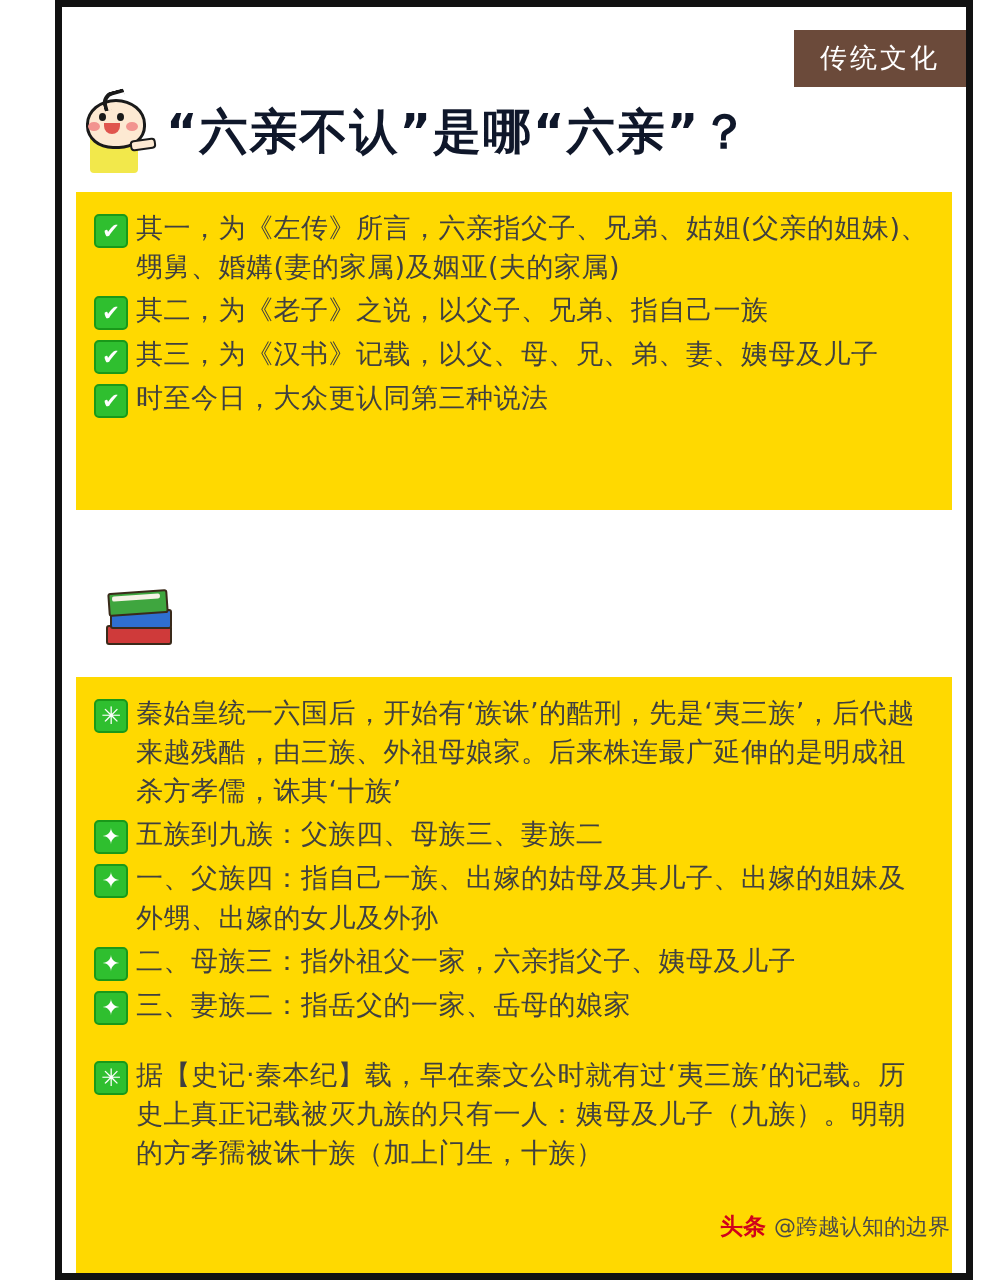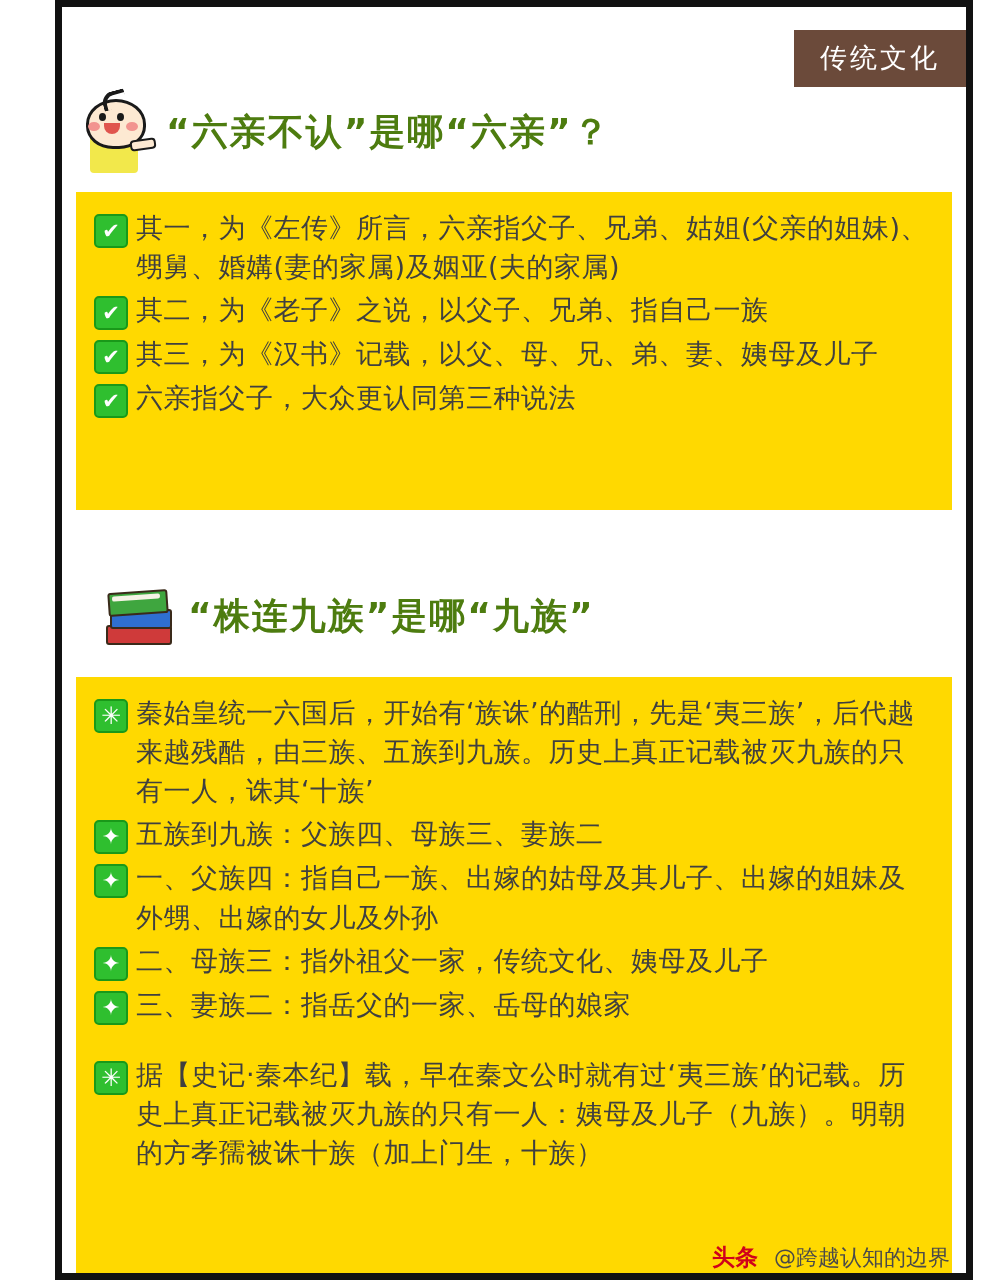--- a/index.html
+++ b/index.html
@@ -63,23 +63,23 @@
   }
 
   
   .title-row {
     position: absolute;
     display: flex;
     align-items: center;
     gap: 14px;
   }
   .title-text {
-    font-size: 36px;
+    font-size: 48px;
     font-weight: bold;
-    color: #4d7c0f;
+    color: #0f172a;
     letter-spacing: 2px;
     white-space: nowrap;
     font-family: "DejaVu Sans", "Liberation Sans", sans-serif;
   }
 
   
   .baby {
     position: relative;
     width: 74px;
     height: 82px;
@@ -227,24 +227,24 @@
     font-size: 22px;
   }
   .gap {
     height: 26px;
   }
 
   
   .footer {
     position: absolute;
     right: 16px;
-    bottom: 0;
+    bottom: 31px;
     display: flex;
     align-items: center;
-    gap: 16px;
+    gap: 8px;
     color: #4a4a4a;
     font-size: 22px;
     font-family: "DejaVu Sans", "Liberation Sans", sans-serif;
   }
   .footer .logo {
     font-weight: bold;
     color: #d0021b;
     font-size: 23px;
   }
 </style>
@@ -284,50 +284,49 @@
       <div class="line">
         <div class="bullet check">✔</div>
         <p>其二，为《老子》之说，以父子、兄弟、指自己一族</p>
       </div>
       <div class="line">
         <div class="bullet check">✔</div>
         <p>其三，为《汉书》记载，以父、母、兄、弟、妻、姨母及儿子</p>
       </div>
       <div class="line">
         <div class="bullet check">✔</div>
-        <p>六亲指父子，大众更认同第三种说法</p>
+        <p>时至今日，大众更认同第三种说法</p>
       </div>
     </div>
 
     <div class="title-row" style="left:40px; top:578px;">
       <div class="books">
         <div class="b1"></div>
         <div class="b2"></div>
         <div class="b3"></div>
         <div class="pages"></div>
       </div>
-      <div class="title-text">“株连九族”是哪“九族”</div>
     </div>
 
     <div class="block" style="left:14px; top:670px; width:876px; height:596px;">
       <div class="line">
         <div class="bullet asterisk">✳</div>
-        <p>秦始皇统一六国后，开始有‘族诛’的酷刑，先是‘夷三族’，后代越来越残酷，由三族、五族到九族。历史上真正记载被灭九族的只有一人，诛其‘十族’</p>
+        <p>秦始皇统一六国后，开始有‘族诛’的酷刑，先是‘夷三族’，后代越来越残酷，由三族、外祖母娘家。后来株连最广延伸的是明成祖杀方孝儒，诛其‘十族’</p>
       </div>
       <div class="line">
         <div class="bullet spark">✦</div>
         <p>五族到九族：父族四、母族三、妻族二</p>
       </div>
       <div class="line">
         <div class="bullet spark">✦</div>
         <p>一、父族四：指自己一族、出嫁的姑母及其儿子、出嫁的姐妹及外甥、出嫁的女儿及外孙</p>
       </div>
       <div class="line">
         <div class="bullet spark">✦</div>
-        <p>二、母族三：指外祖父一家，传统文化、姨母及儿子</p>
+        <p>二、母族三：指外祖父一家，六亲指父子、姨母及儿子</p>
       </div>
       <div class="line">
         <div class="bullet spark">✦</div>
         <p>三、妻族二：指岳父的一家、岳母的娘家</p>
       </div>
       <div class="gap"></div>
       <div class="line">
         <div class="bullet asterisk">✳</div>
         <p>据【史记·秦本纪】载，早在秦文公时就有过‘夷三族’的记载。历史上真正记载被灭九族的只有一人：姨母及儿子（九族）。明朝的方孝孺被诛十族（加上门生，十族）</p>
       </div>

